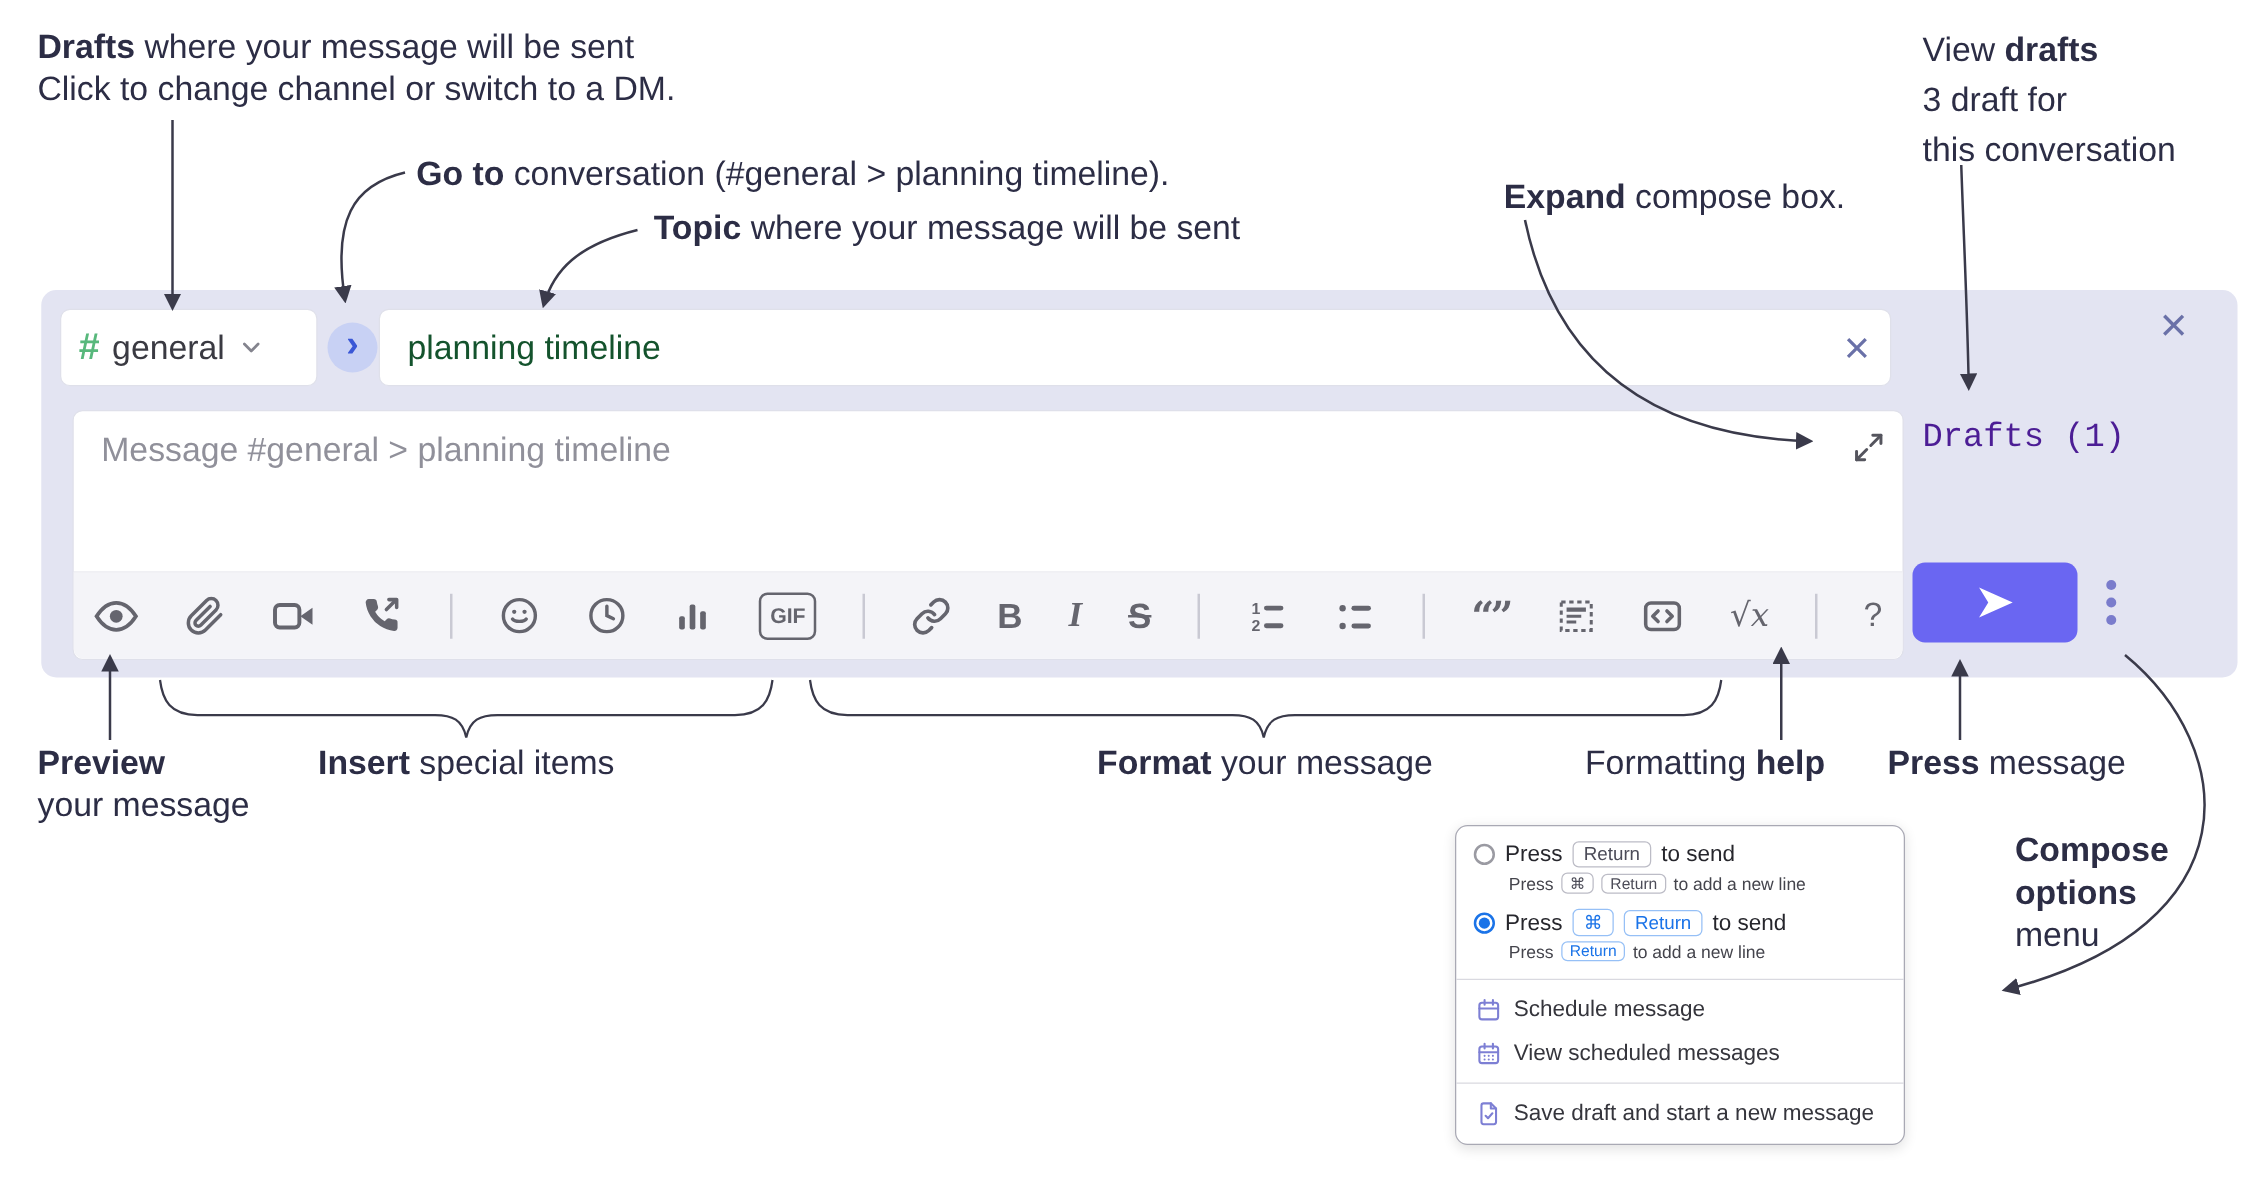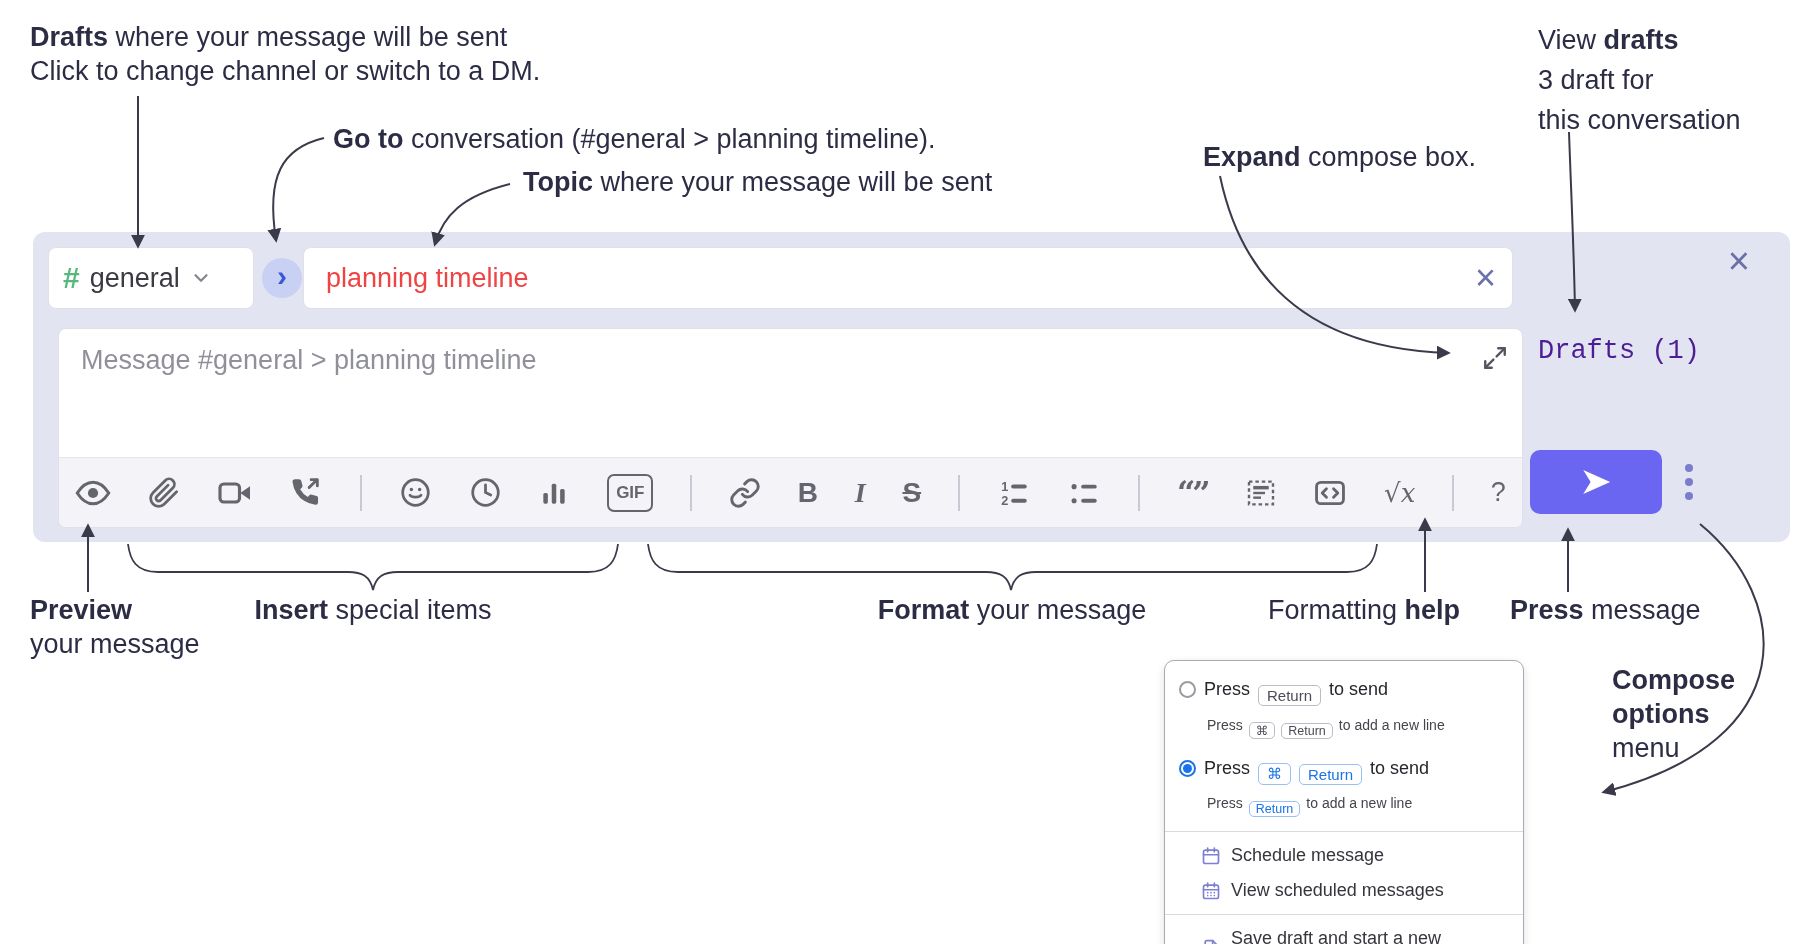--- a/index.html
+++ b/index.html
@@ -11,21 +11,21 @@
   .note .it { }
   
   #compose { left:33px; top:232px; width:1757px; height:310px; background:#e3e4f2; border-radius:12px; }
   .whitebox { background:#ffffff; border:1px solid #dfe0ea; border-radius:8px; }
   #channel-select { left:15px; top:15px; width:206px; height:62px; display:flex; align-items:center; gap:10px; padding:0 14px; cursor:pointer; }
   #channel-select .hash { color:#58b87c; font-weight:700; font-size:30px; }
   #channel-select .cname { font-size:27px; color:#3a3a42; }
   #goto-circle { left:229px; top:26px; width:40px; height:40px; border-radius:50%; background:#c8d1f4; display:flex; align-items:center; justify-content:center; cursor:pointer; }
   #goto-circle span { color:#3a57d6; font-size:30px; font-weight:700; line-height:0; margin-top:-4px; }
   #topic-box { left:270px; top:15px; width:1210px; height:62px; display:flex; align-items:center; }
-  #topic-input { border:none; outline:none; flex:1; font-size:27px; color:#ef4444; padding:0 22px; font-family:inherit; background:transparent; }
+  #topic-input { border:none; outline:none; flex:1; font-size:27px; color:#14532d; padding:0 22px; font-family:inherit; background:transparent; }
   .xbtn { font-size:36px; font-weight:300; color:#6a71a8; cursor:pointer; line-height:1; padding:0 16px; background:none; border:none; }
   #close-compose { right:24px; top:10px; font-size:38px; }
   #message-box { left:25px; top:96px; width:1465px; height:200px; }
   #message-input { border:none; outline:none; resize:none; width:100%; height:124px; font-size:27px; color:#1c1c22; padding:16px 60px 0 22px; font-family:inherit; background:transparent; }
   #message-input::placeholder { color:#90909a; }
   #expand-btn { right:14px; top:16px; cursor:pointer; background:none; border:none; }
   #toolbar { left:0; bottom:0; width:100%; height:70px; background:#f4f4f8; border-top:1px solid #e5e5ec; border-radius:0 0 8px 8px; display:flex; align-items:center; padding:0 16px; gap:28px;justify-content:space-between; }
   .tbtn { background:none; border:none; cursor:pointer; display:flex; align-items:center; justify-content:center; color:#65656e; height:44px; }
   .tdiv { width:2px; height:36px; background:#c9c9d3; }
   .tlabel { font-size:28px; font-weight:700; color:#65656e; font-family:"Liberation Serif", serif; }
@@ -37,25 +37,25 @@
   #dots-btn { left:1646px; top:226px; background:none; border:none; cursor:pointer; display:flex; flex-direction:column; gap:6px; padding:6px; }
   #dots-btn i { width:8px; height:8px; border-radius:50%; background:#7a7ccc; }
   
   #options-menu { left:1164px; top:660px; width:360px; background:#ffffff; border:1.5px solid #a9a9b4; border-radius:10px; box-shadow:0 3px 10px rgba(0,0,0,.12); z-index:3; padding:8px 0 4px 0; }
   .opt { padding:4px 14px 8px 14px; cursor:pointer; }
   .opt .main { display:flex; align-items:center; gap:8px; font-size:18px; color:#26262c; }
   .opt .sub { display:flex; align-items:center; gap:6px; font-size:14px; color:#44444c; margin:4px 0 0 28px; }
   .radio { width:17px; height:17px; border:2px solid #9a9aa2; border-radius:50%; flex:0 0 auto; }
   .radio.sel { border-color:#1a73e8; display:flex; align-items:center; justify-content:center; }
   .radio.sel::after { content:""; width:9px; height:9px; border-radius:50%; background:#1a73e8; }
-  kbd { font-family:inherit; border:1px solid #bcbcc6; border-radius:5px; padding:1px 8px; background:#fff; color:#4c4c58; font-size:15px;margin-top:12px; }
+  kbd { font-family:inherit; border:1px solid #bcbcc6; border-radius:5px; padding:1px 8px; background:#fff; color:#4c4c58; font-size:15px; }
   .sub kbd { font-size:12.5px; padding:0 6px; }
   kbd.blue { border-color:#96c0f6; color:#1a73e8; }
   .mdiv { height:1px; background:#d9d9e0; margin:6px 0; }
-  .mitem { display:flex; align-items:center; gap:10px; padding:7px 16px; font-size:18px; color:#35353c; cursor:pointer;margin-left:20px; }
+  .mitem { display:flex; align-items:center; gap:10px; padding:7px 16px; font-size:18px; color:#35353c; cursor:pointer; }
   .mitem svg { color:#7d7fd4; flex:0 0 auto; }
   
   #preview-note,#insert-note,#format-note,#fmthelp-note,#send-note { top:593px; }
   svg.ic { display:block; }
 </style>
 </head>
 <body>
 
 <div class="abs note" style="left:30px; top:20px;">
   <div><span class="b">Drafts</span><span> where your message will be sent</span></div>

